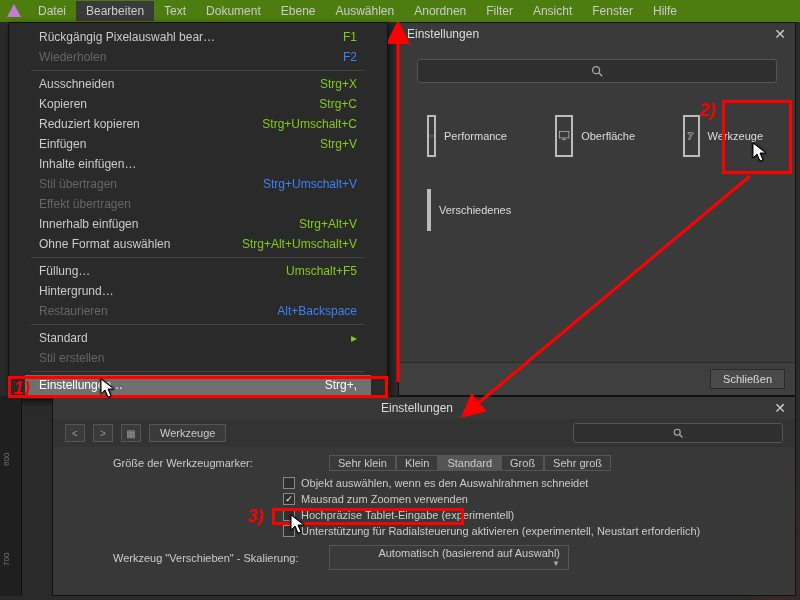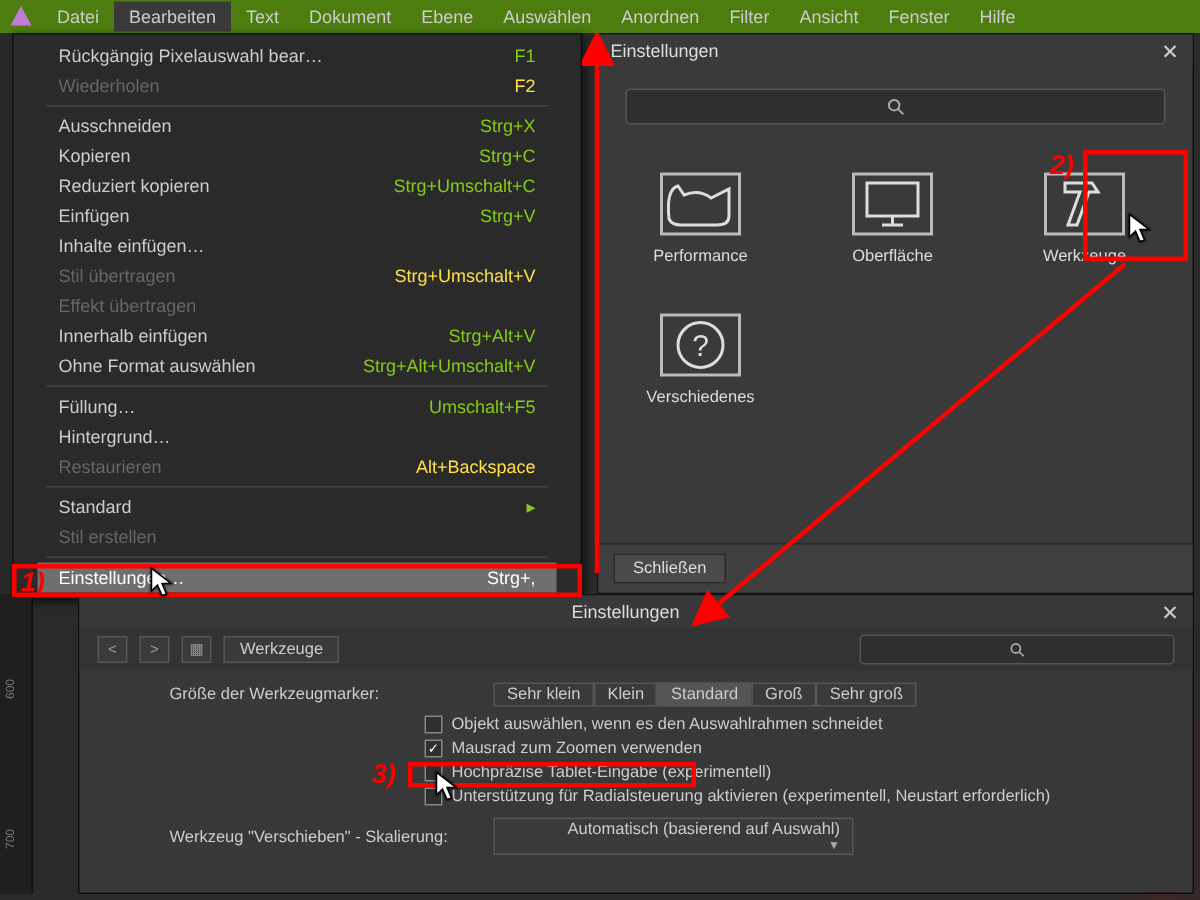--- a/index.html
+++ b/index.html
@@ -10,38 +10,38 @@
   .menubar .logo { width: 16px; height: 16px; margin-right: 6px; }
   .menubar .logo svg { width: 16px; height: 16px; }
   .menubar .mitem { padding: 3px 10px; color: #ccc; cursor: default; }
   .menubar .mitem.active { background: #3a3a3a; }
 
   
   .dropdown { position: absolute; left: 8px; top: 22px; width: 380px; background: #2a2a2a; border: 1px solid #111; box-shadow: 2px 2px 6px rgba(0,0,0,.6); padding: 4px 16px; }
   .dropdown .row { display: flex; justify-content: space-between; padding: 3px 14px; color: #ccc; cursor: default; }
   .dropdown .row.disabled { color: #666; }
   .dropdown .row .sc { color: #84cc16; }
-  .dropdown .row.disabled .sc { color: #fde047; }
+  .dropdown .row.disabled .sc { color: #3b82f6; }
   .dropdown .sep { height: 1px; background: #444; margin: 3px 6px; }
   .dropdown .row.sel { background: #6f6f6f; color: #fff; }
   .dropdown .row.sel .sc { color: #fff; }
 
   
   .dlg { position: absolute; background: #3a3a3a; border: 1px solid #111; }
   .dlg1 { left: 398px; top: 22px; width: 398px; height: 374px; }
   .dlg-title { display: flex; align-items: center; justify-content: space-between; padding: 4px 8px; background: #3a3a3a; color: #ddd; }
   .dlg-close { width: 14px; height: 14px; cursor: pointer; color: #ccc; font-size: 14px; line-height: 14px; text-align: center; }
   .dlg-search { margin: 14px 18px 8px; }
   .dlg-search .searchbox { width: 100%; height: 24px; background: #2f2f2f; border: 1px solid #555; border-radius: 3px; display: flex; align-items: center; justify-content: center; }
   .dlg-search .searchbox svg { width: 14px; height: 14px; opacity: .8; }
   .dlg-cats { display: flex; flex-wrap: wrap; gap: 32px 48px; padding: 24px 28px; }
-  .cat { display: flex; flex-direction: column; align-items: center; gap: 8px; width: 80px; }
+  .cat { display: flex; flex-direction: row; align-items: center; gap: 8px; width: 80px; }
   .cat .ico { width: 54px; height: 42px; border: 2px solid #bbb; display: flex; align-items: center; justify-content: center; }
   .cat .lbl { color: #ddd; font-size: 11px; text-align: center; }
-  .dlg-footer { position: absolute; bottom: 0; right: 0; left: 0; padding: 6px 10px; display: flex; justify-content: flex-start; background: #3f3f3f; border-top: 1px solid #2a2a2a; }
+  .dlg-footer { position: absolute; bottom: 0; right: 0; left: 0; padding: 6px 10px; display: flex; justify-content: flex-end; background: #3f3f3f; border-top: 1px solid #2a2a2a; }
   .dlg-footer .btn { padding: 3px 12px; background: #4a4a4a; border: 1px solid #2a2a2a; color: #ddd; cursor: pointer; font-size: 11px; }
 
   
   .dlg2 { left: 52px; top: 396px; width: 744px; height: 200px; background: #383838; }
   .dlg2 .dlg-title { background: #383838; }
   .nav2 { display: flex; align-items: center; gap: 8px; padding: 4px 12px; background: #333; }
   .nav2 .navbtn { width: 20px; height: 18px; border: 1px solid #555; background: #3a3a3a; display: flex; align-items: center; justify-content: center; color: #999; font-size: 10px; cursor: pointer; }
   .nav2 .crumb { border: 1px solid #555; background: #3a3a3a; padding: 2px 10px; color: #ccc; font-size: 11px; }
   .nav2 .grow { flex: 1; }
   .nav2 .searchbox2 { width: 210px; height: 20px; background: #2f2f2f; border: 1px solid #555; border-radius: 3px; display: flex; align-items: center; justify-content: center; }

